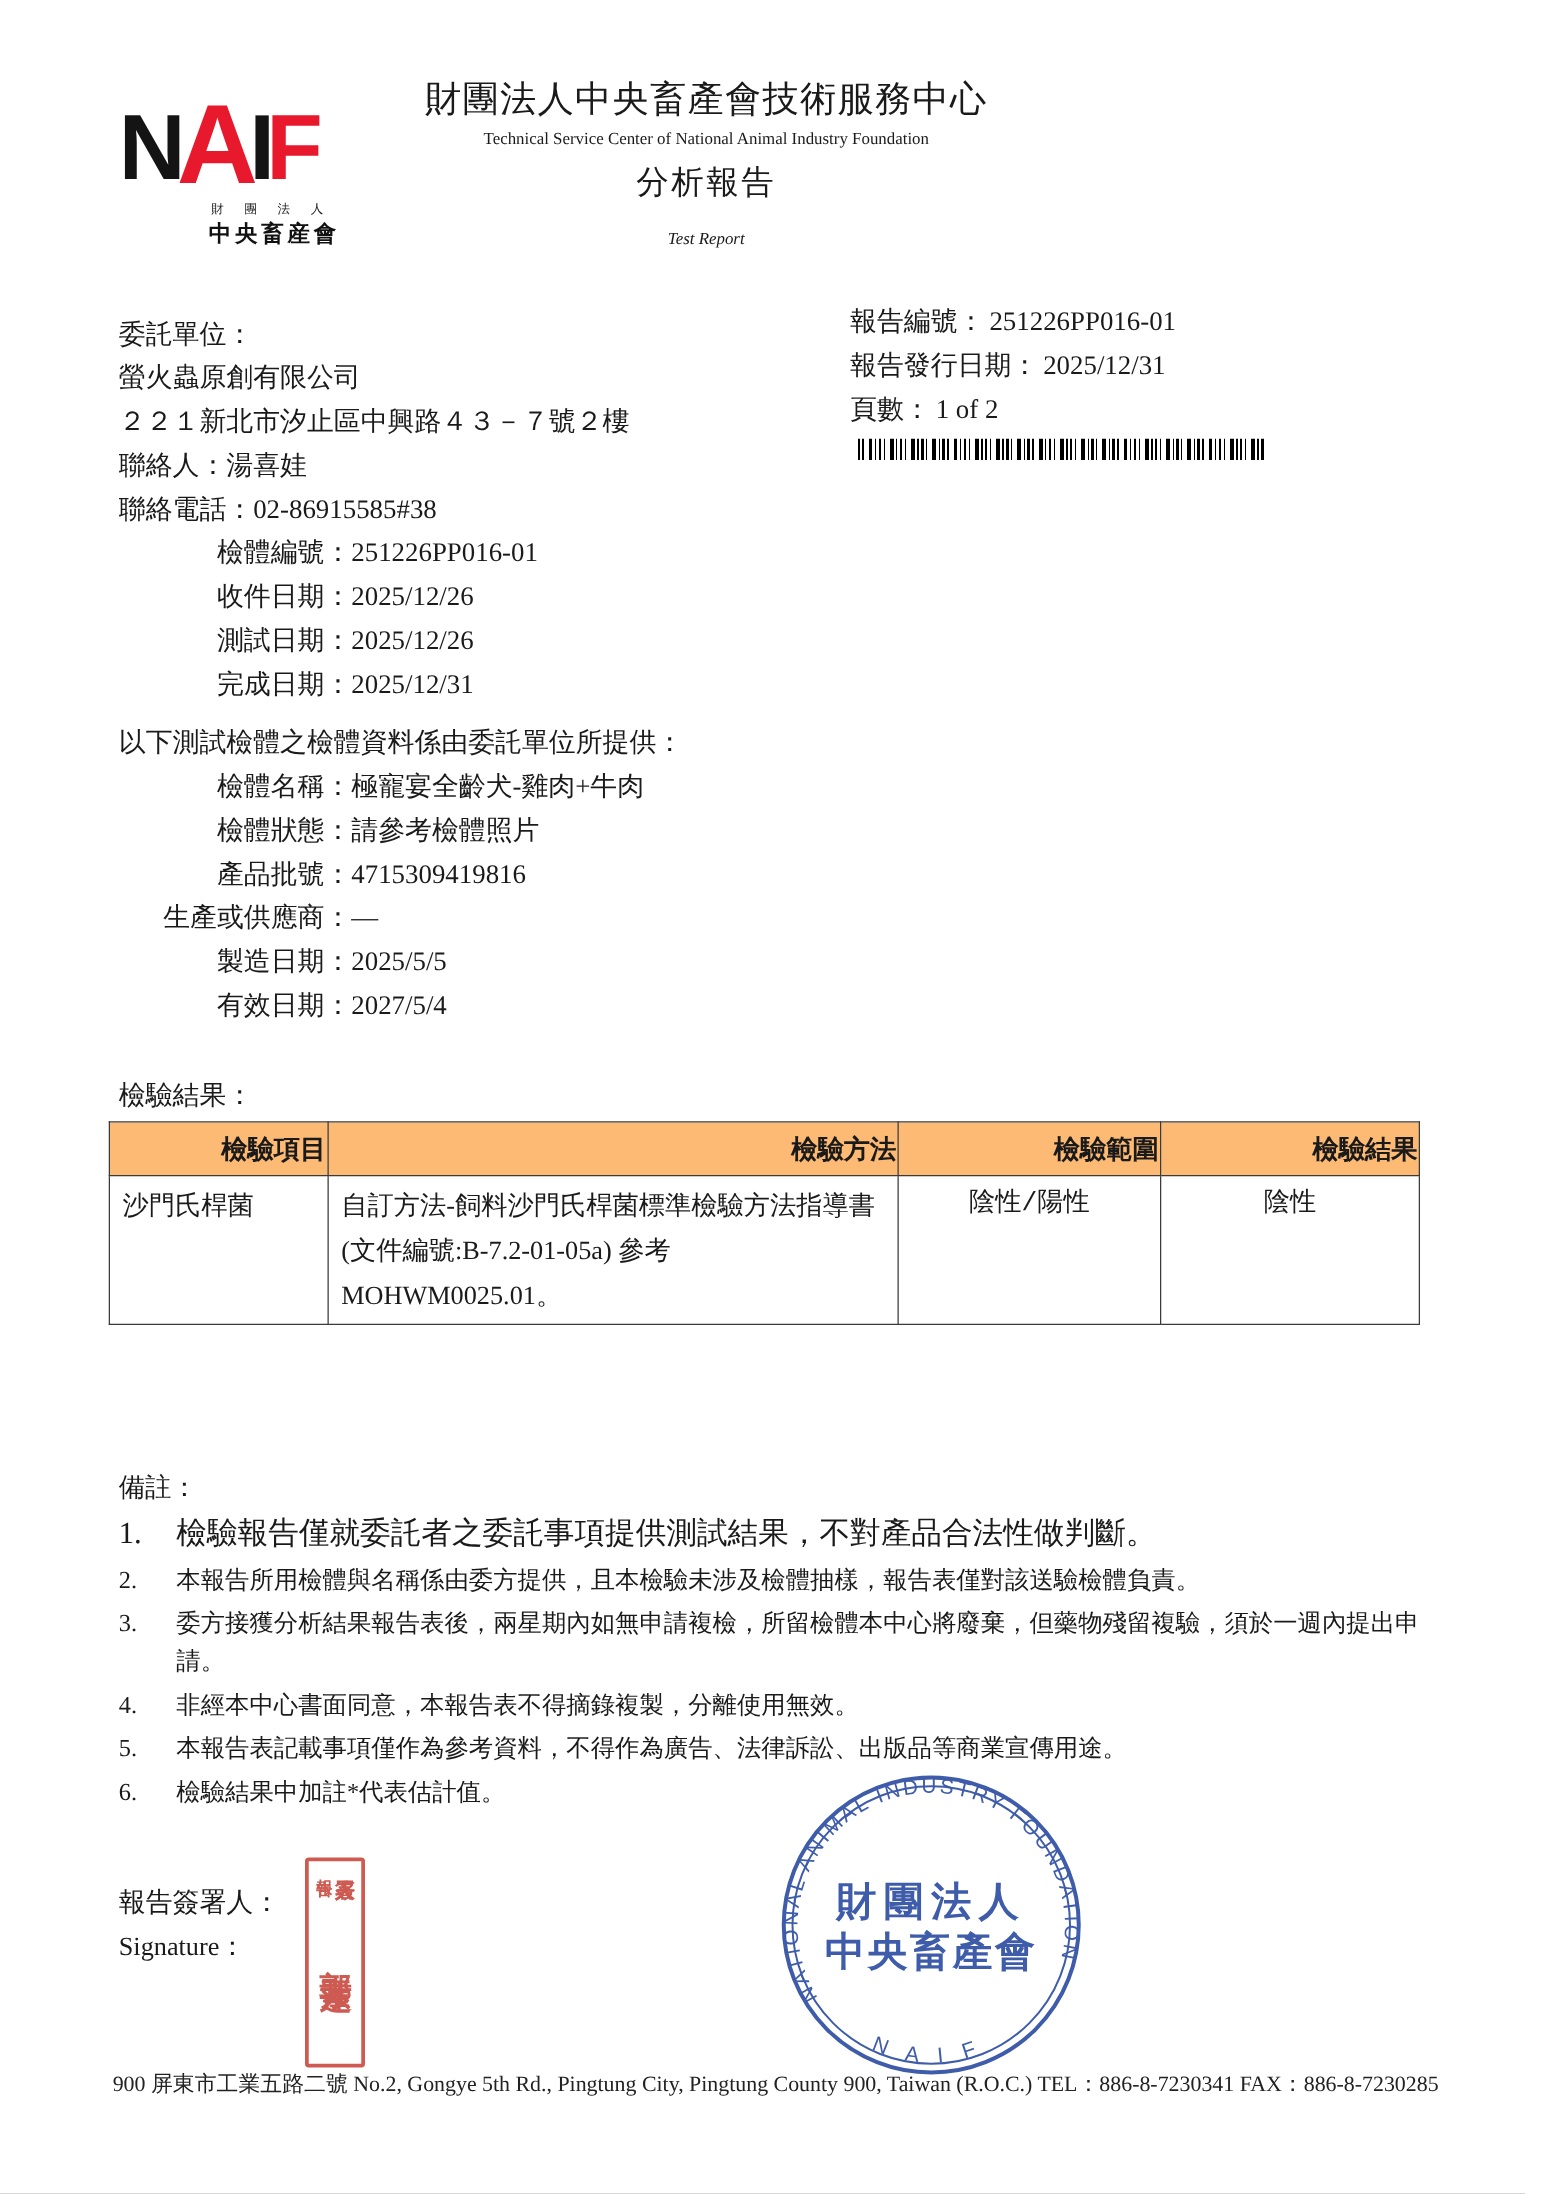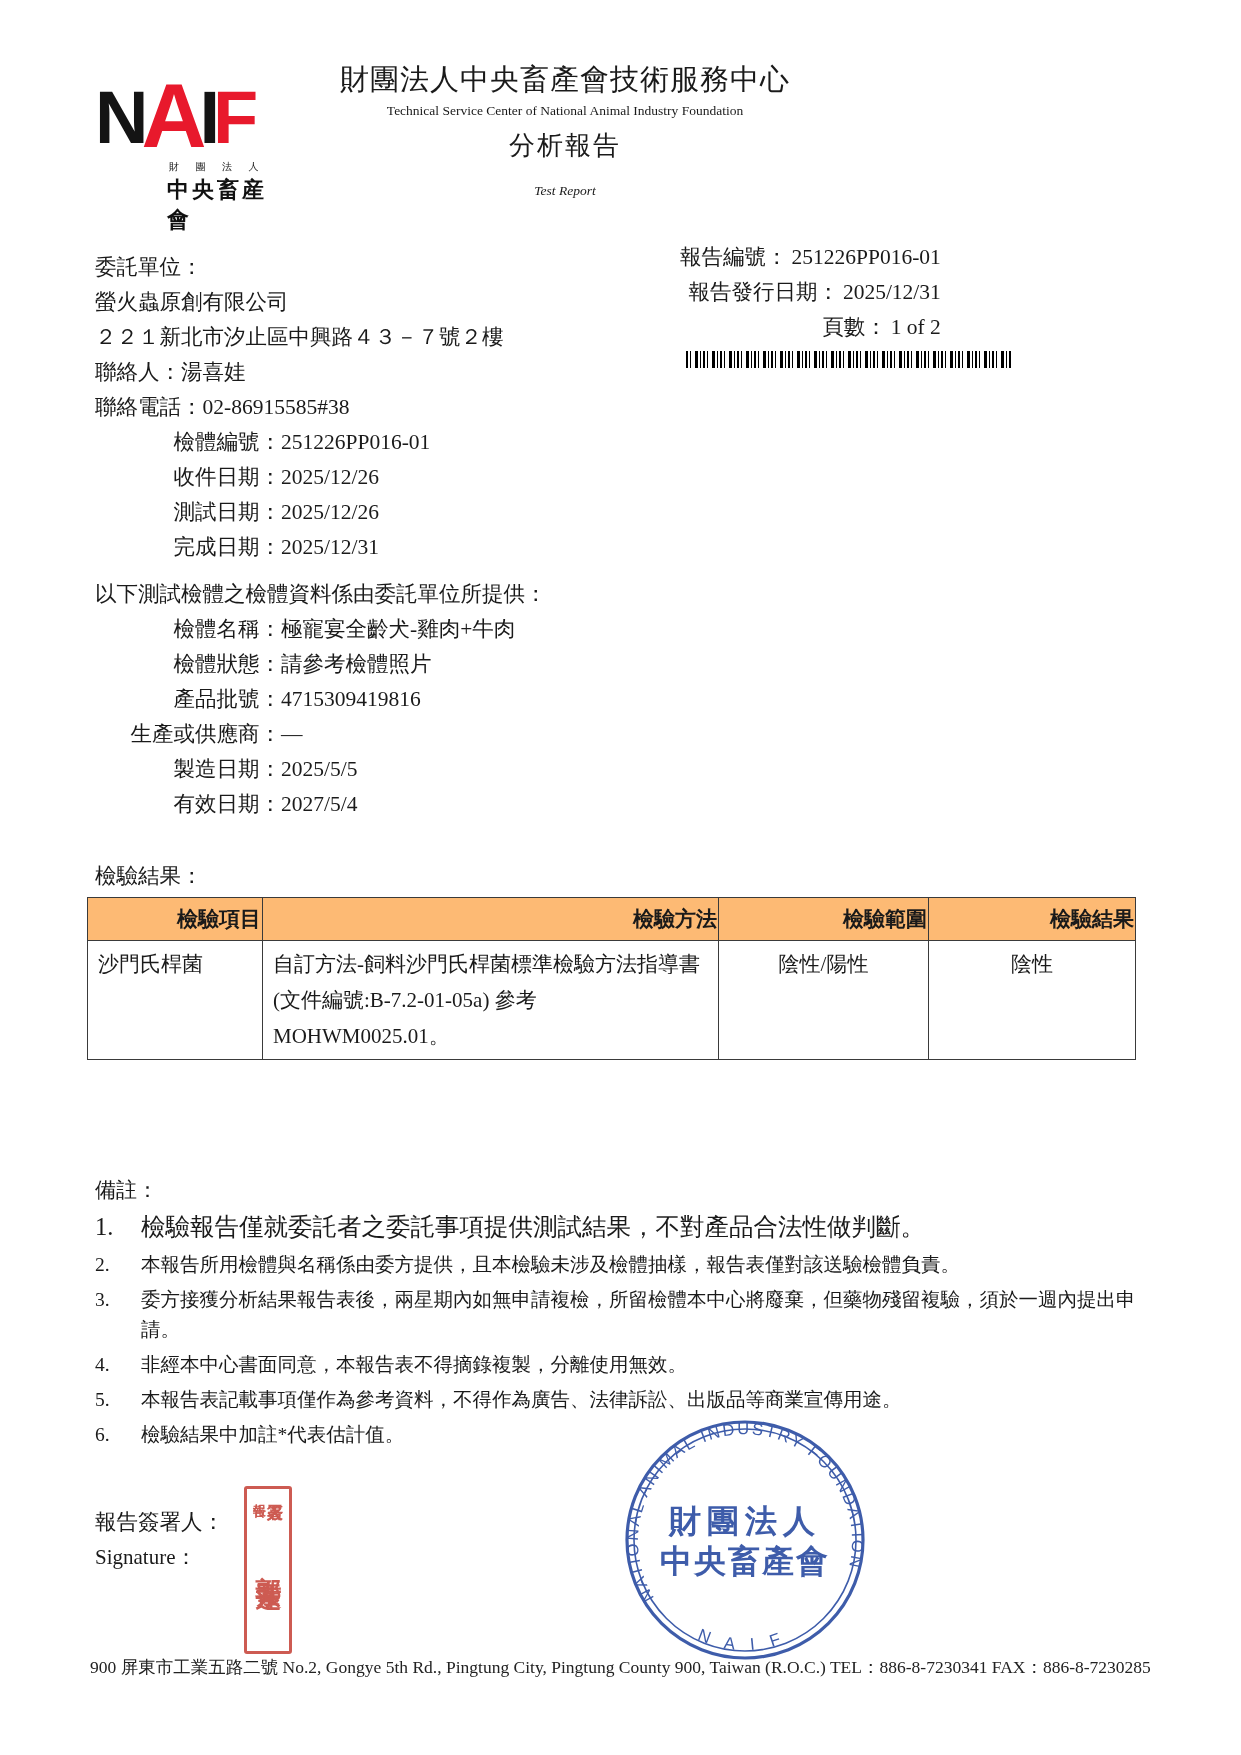--- a/index.html
+++ b/index.html
@@ -8,48 +8,48 @@
 
   
   .logo{position:absolute;left:95px;top:80px;width:190px;}
   .logo-letters{font-family:"Liberation Sans","DejaVu Sans",sans-serif;font-weight:bold;
                 font-size:74px;line-height:0.92;letter-spacing:-7px;display:flex;align-items:flex-end;}
   .logo-letters .lt{display:inline-block;}
   .lt-n,.lt-i{color:#141414;}
   .lt-a{color:#e8192c;font-size:90px;line-height:.8;}
   .lt-f{color:#e8192c;}
   .logo-sub1{margin:8px 0 0 74px;font-size:10px;letter-spacing:7px;color:#222;}
-  .logo-sub2{margin:1px 0 0 72px;font-size:22px;font-weight:bold;letter-spacing:3px;color:#111;}
+  .logo-sub2{margin:1px 0 0 72px;font-size:18px;font-weight:bold;letter-spacing:3px;color:#111;}
 
   .titleblock{position:absolute;left:285px;top:60px;width:560px;text-align:center;}
   .title-zh{font-size:29px;letter-spacing:1px;}
   .title-en{font-size:13.5px;margin-top:3px;}
   .report-zh{font-size:26px;margin-top:9px;letter-spacing:2px;}
   .report-en{font-size:13.5px;margin-top:20px;font-style:italic;}
 
   
   .client{position:absolute;left:95px;top:238px;font-size:21.5px;line-height:35px;margin-top:12px;}
   .label-col{display:inline-block;width:186px;text-align:right;}
-  .report-info{position:absolute;left:680px;top:240px;font-size:21.5px;line-height:35px;text-align:right;}
+  .report-info{position:absolute;left:680px;top:240px;font-size:21.5px;line-height:35px;}
   .report-info .val{margin-left:4px;}
   .barcode{position:absolute;left:686px;top:351px;width:326px;height:17px;
     background:repeating-linear-gradient(90deg,#000 0,#000 2px,#fff 2px,#fff 4px,#000 4px,#000 5px,#fff 5px,#fff 9px,#000 9px,#000 12px,#fff 12px,#fff 14px,#000 14px,#000 15px,#fff 15px,#fff 17px);}
 
   
   .sample{position:absolute;left:95px;top:577px;font-size:21.5px;line-height:35px;}
 
   
   .results-label{position:absolute;left:95px;top:861px;font-size:21.5px;}
   .results-table{position:absolute;left:87px;top:897px;width:1048px;border-collapse:collapse;
                  font-size:21px;table-layout:fixed;}
   .results-table th,.results-table td{border:1.6px solid #3a3a3a;}
   .results-table th{background:#fdba74;font-weight:bold;height:40px;text-align:right;}
   .results-table td{vertical-align:top;padding:5px 10px;line-height:36px;background:#fff;}
   .c1{width:175px;} .c2{width:456px;} .c3{width:210px;} .c4{width:207px;}
-  .td-center{text-align:center;}
+  .td-center{text-align:center;font-family:Liberation Mono, monospace;}
 
   
   .notes{position:absolute;left:95px;top:1176px;width:1068px;}
   .notes-title{font-size:21px;margin-bottom:4px;}
   .note{display:flex;font-size:19.5px;line-height:30px;margin-top:5px;}
   .note .num{flex:none;width:46px;}
   .note-big{font-size:24.5px;line-height:37px;margin-top:2px;}
   .note-big .num{width:46px;}
 
   

